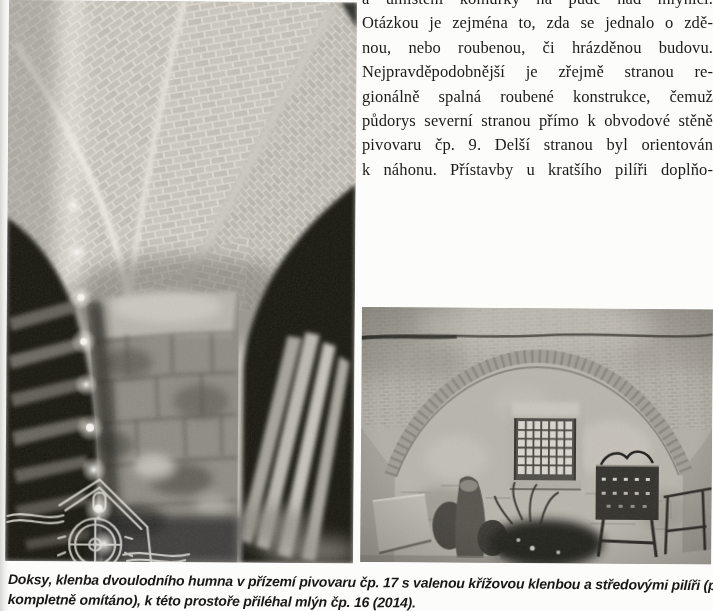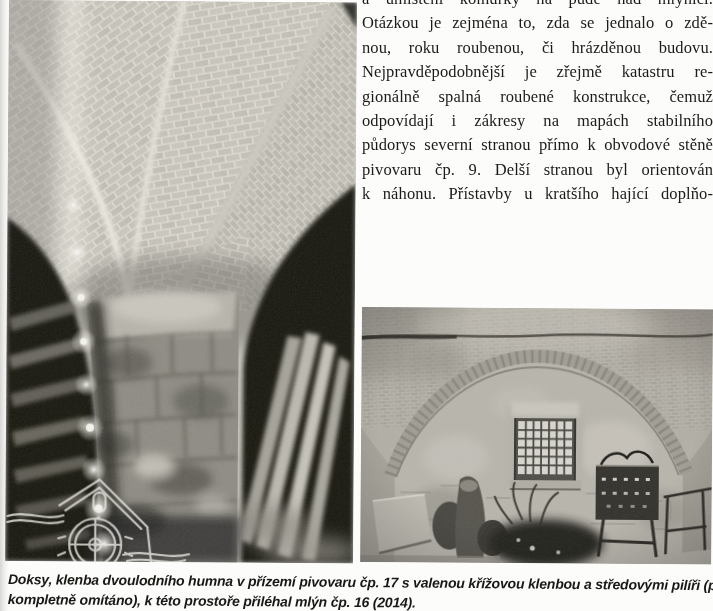--- a/index.html
+++ b/index.html
@@ -202,27 +202,26 @@
     <path d="M2,516 C20,510 40,521 58,515 M2,522 C20,516 40,527 58,521"></path>
     <path d="M118,554 C140,548 162,559 184,553 M122,560 C142,555 162,565 180,559"></path>
   </g>
   <rect width="348" height="561" filter="url(#Lgrain)" opacity="0.45"></rect>
 </svg>
 </div>
 
 <div class="text-col">
   <div class="text-line">a umístění komůrky na půdě nad mlýnicí.</div>
   <div class="text-line">Otázkou je zejména to, zda se jednalo o zdě-</div>
-  <div class="text-line">nou, roku roubenou, či hrázděnou budovu.</div>
-  <div class="text-line">Nejpravděpodobnější je zřejmě katastru re-</div>
+  <div class="text-line">nou, nebo roubenou, či hrázděnou budovu.</div>
+  <div class="text-line">Nejpravděpodobnější je zřejmě stranou re-</div>
   <div class="text-line">gionálně spalná roubené konstrukce, čemuž</div>
-  <div class="text-line">odpovídají i zákresy na mapách stabilního</div>
   <div class="text-line">půdorys severní stranou přímo k obvodové stěně</div>
   <div class="text-line">pivovaru čp. 9. Delší stranou byl orientován</div>
-  <div class="text-line">k náhonu. Přístavby u kratšího hající doplňo-</div>
+  <div class="text-line">k náhonu. Přístavby u kratšího pilíři doplňo-</div>
 </div>
 
 <div class="photo photo-right" aria-label="valená klenba s lunetou a zamřížovaným okénkem">
 <svg width="351" height="255" viewBox="0 0 351 255" xmlns="http://www.w3.org/2000/svg">
   <defs>
     <pattern id="Rpr1" width="16" height="7" patternUnits="userSpaceOnUse" patternTransform="rotate(-3)">
       <rect width="16" height="7" fill="#bbb8af"></rect>
       <rect x="0.5" y="0.5" width="7" height="2.6" fill="#a8a59c"></rect>
           <rect x="8.5" y="0.5" width="7" height="2.6" fill="#aeaba2"></rect>
       <rect x="-3.5" y="3.9" width="7" height="2.6" fill="#a5a299"></rect>

